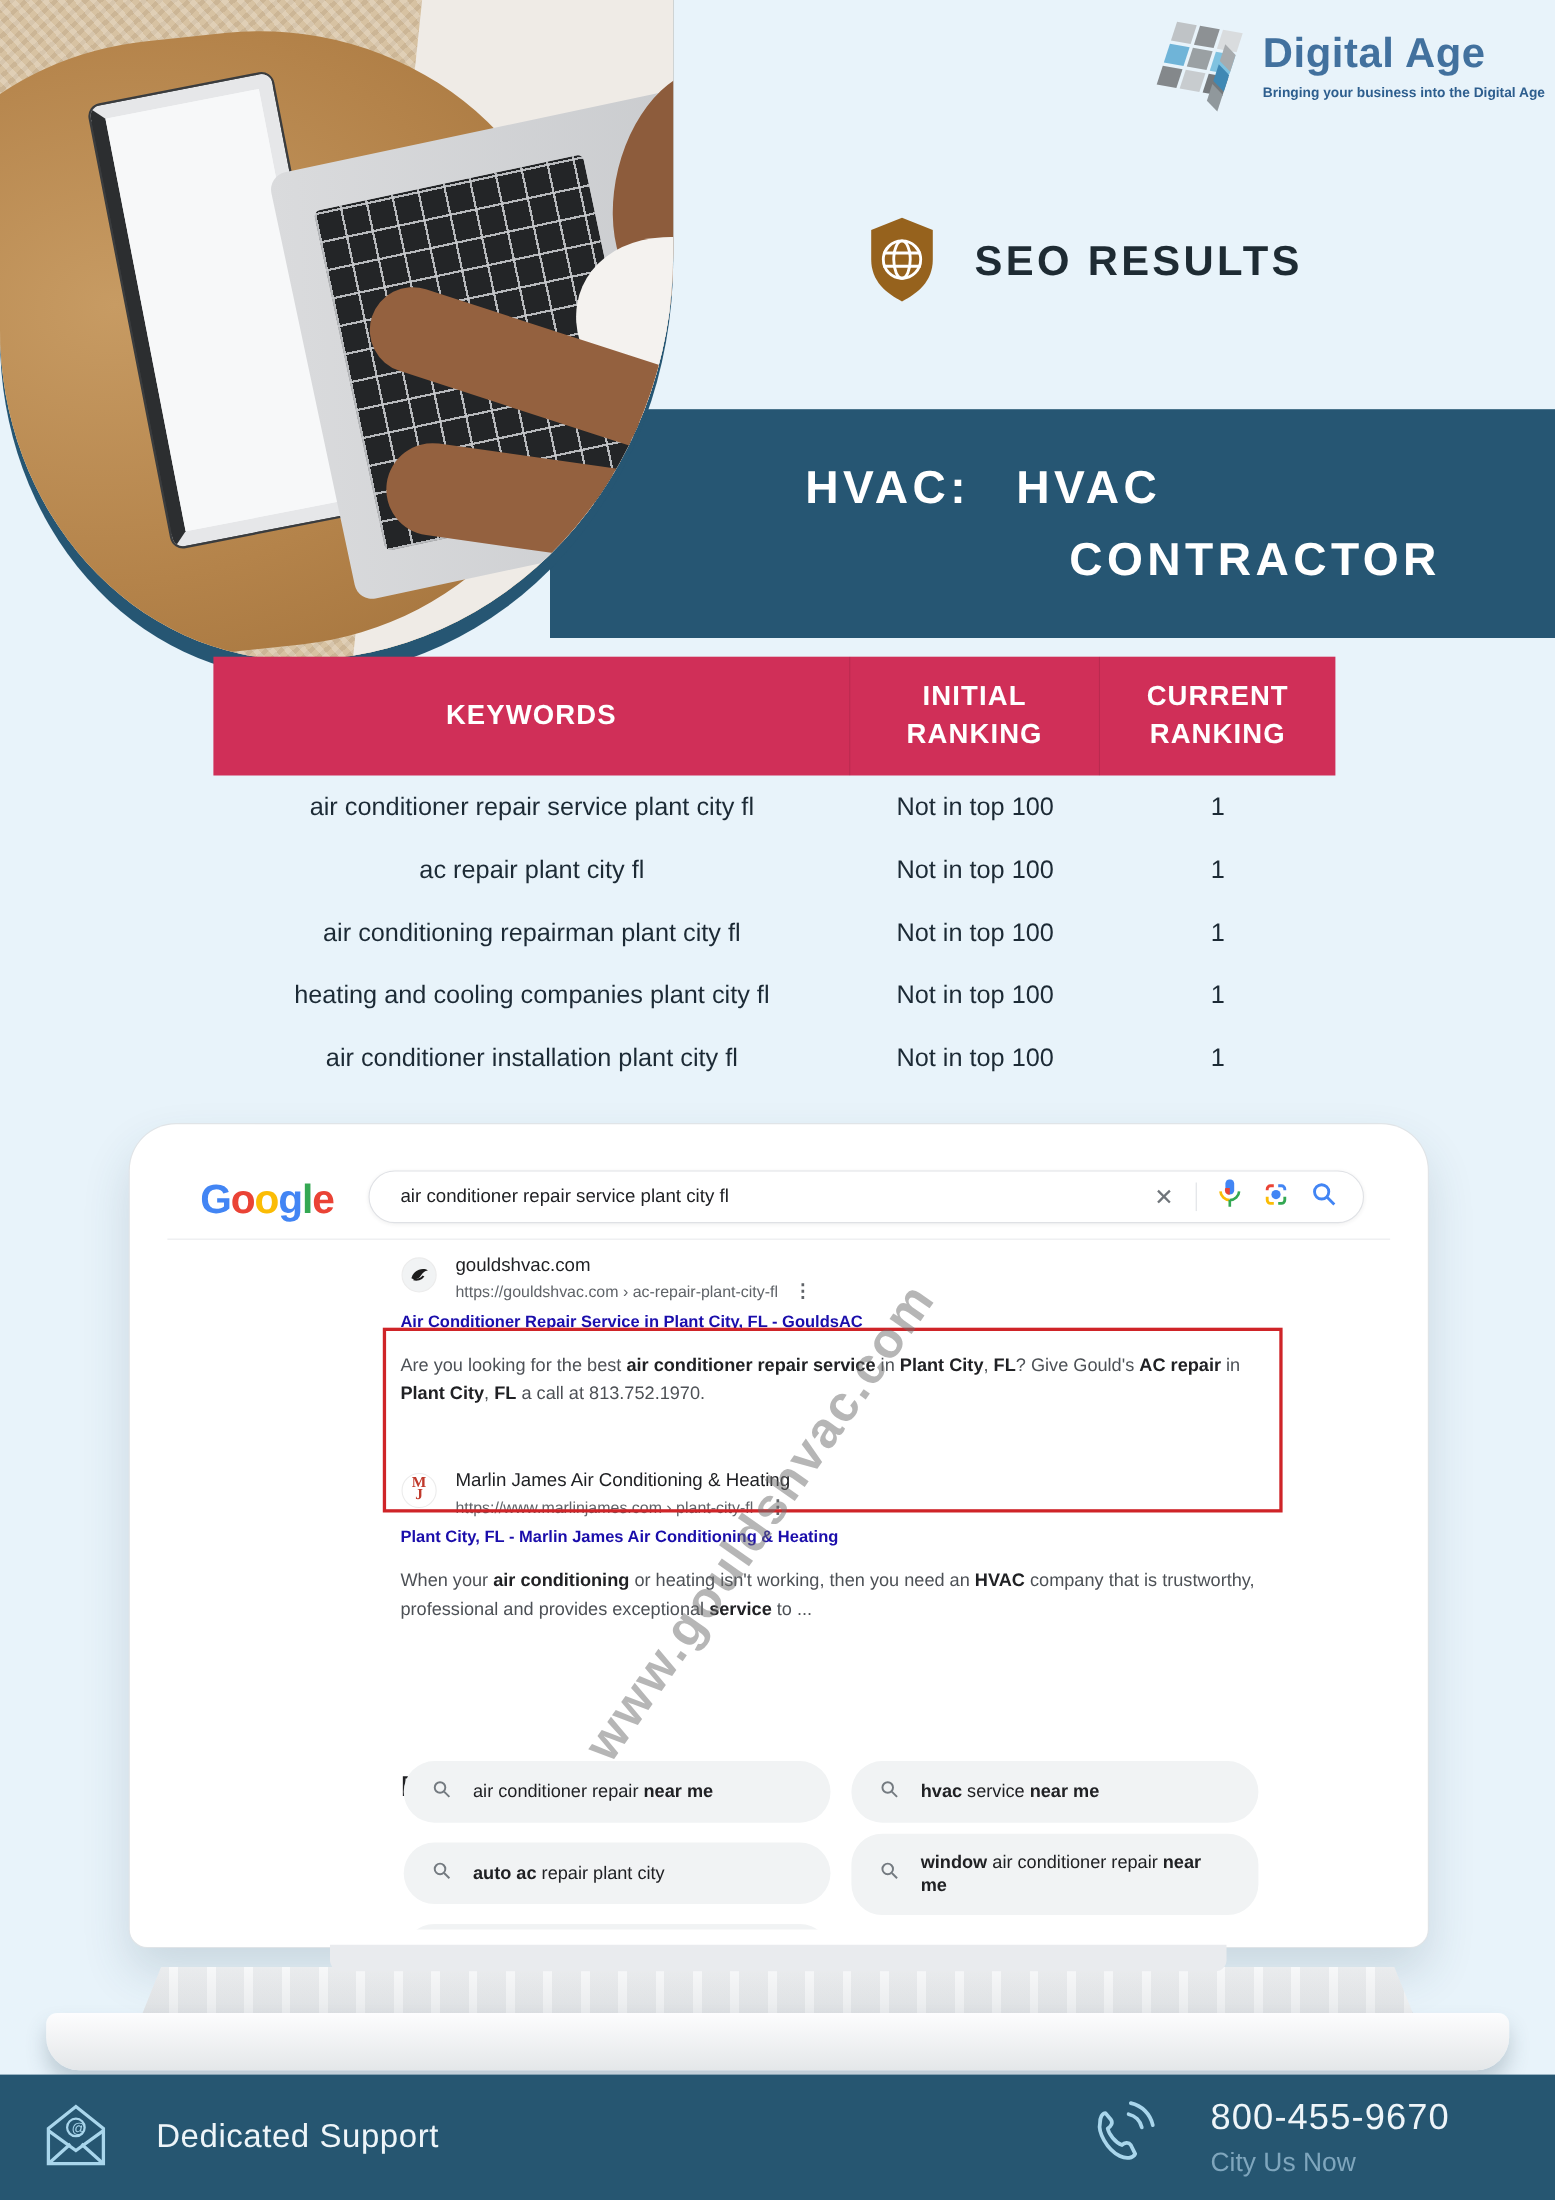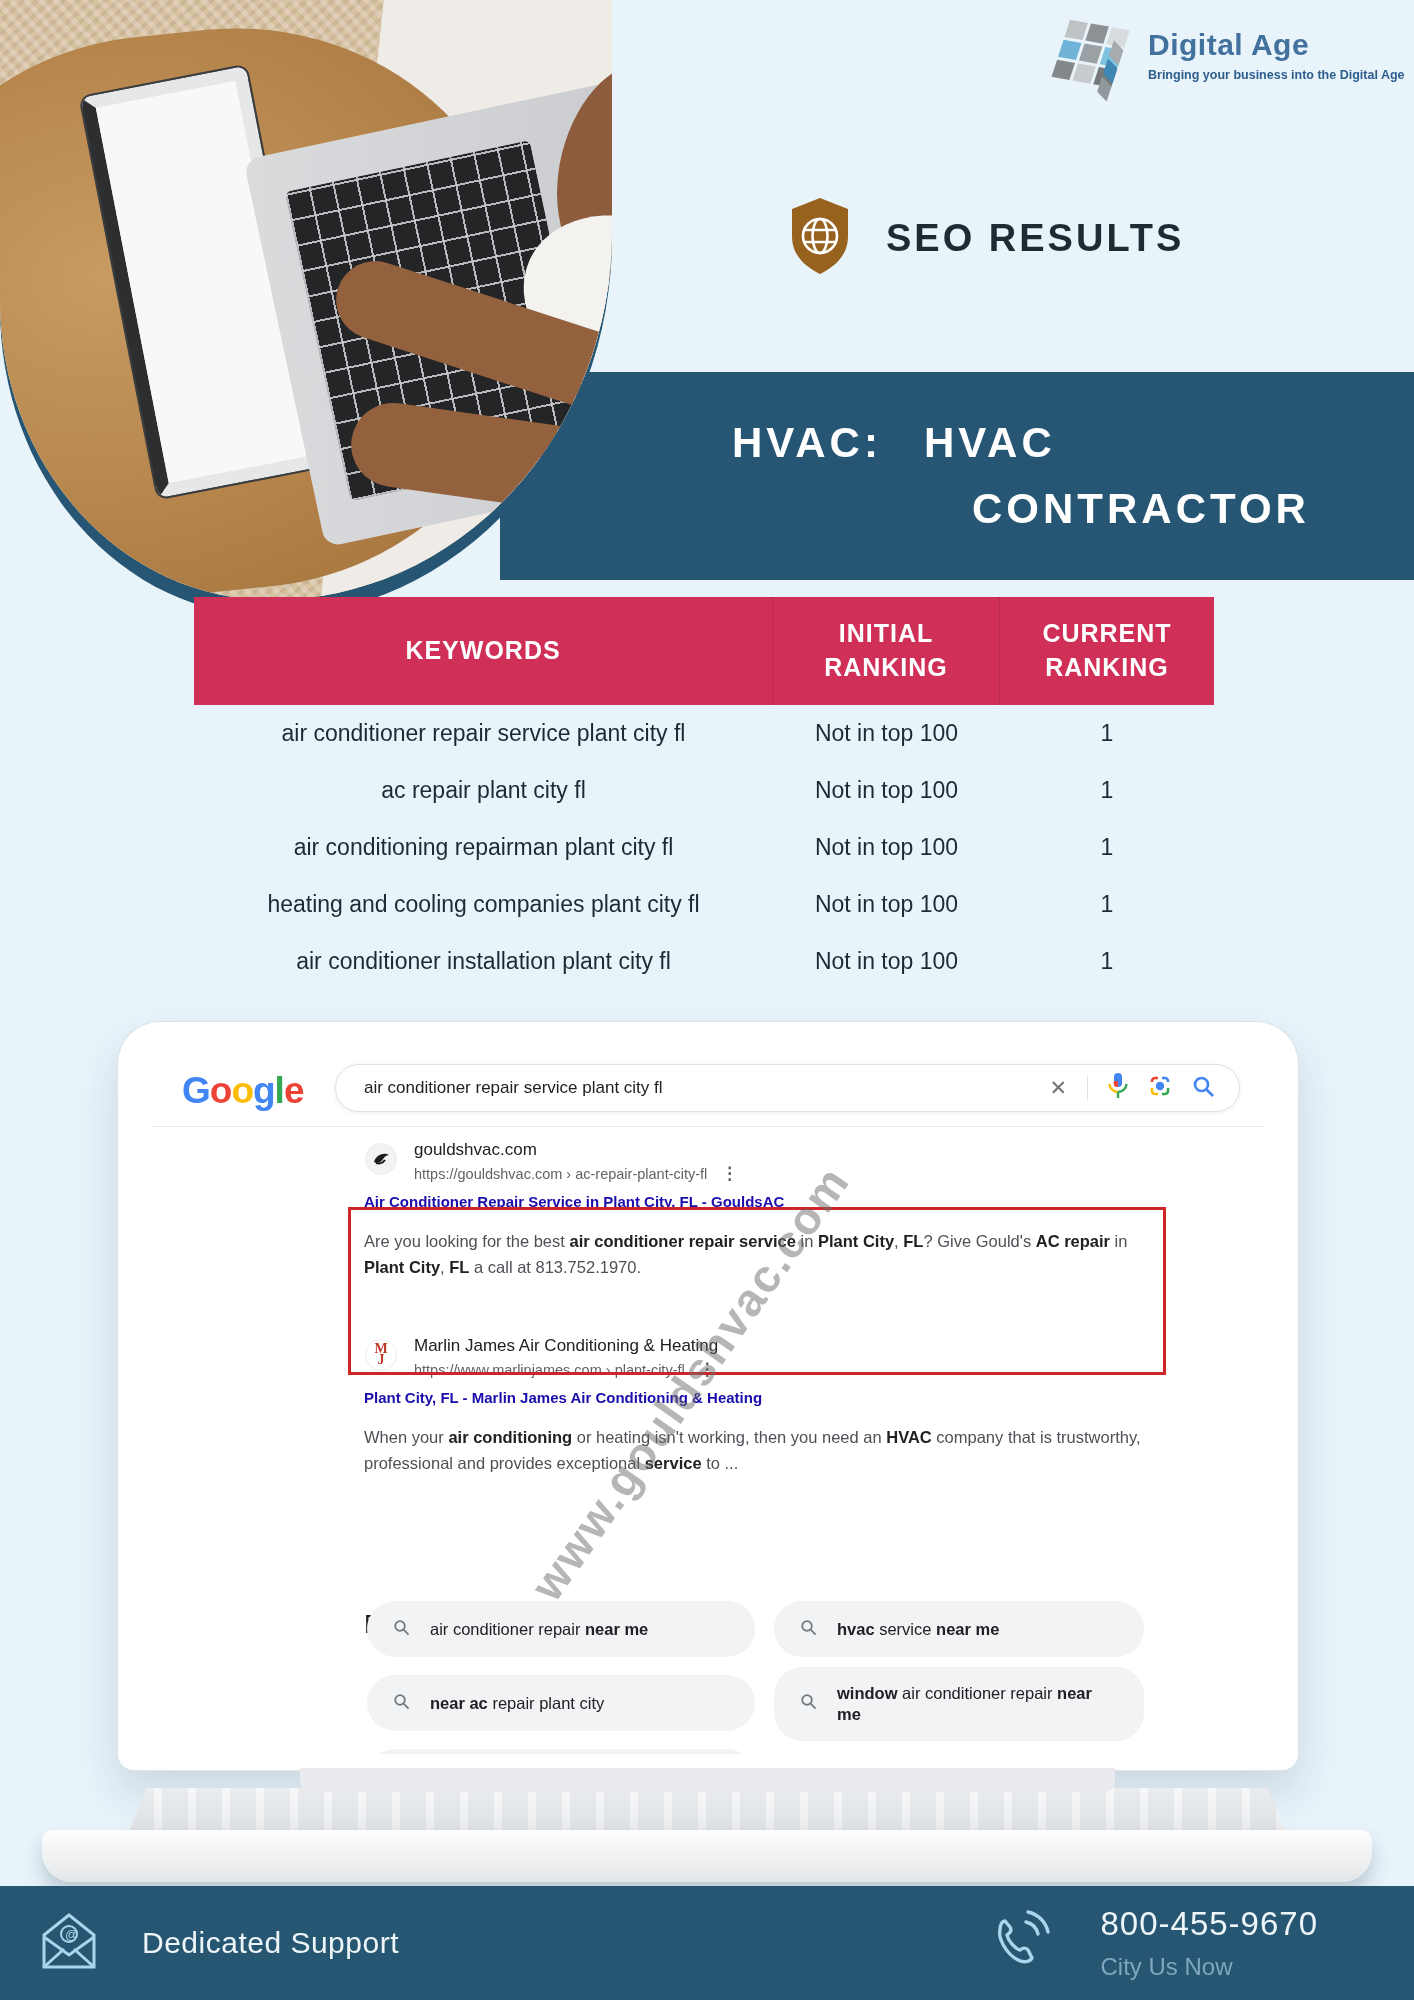--- a/index.html
+++ b/index.html
@@ -34,21 +34,21 @@
   .arm.a2 { left:350px; top:420px; width:330px; height:84px; transform:rotate(8deg); }
   .sleeve { position:absolute; background:#f4f2ef; border-radius:50%; }
   .sleeve.s1 { left:520px; top:220px; width:220px; height:170px; transform:rotate(24deg); }
   .sleeve.s2 { left:540px; top:430px; width:220px; height:150px; transform:rotate(6deg); }
   .knee { position:absolute; left:560px; top:60px; width:140px; height:220px; background:#8d5c3c; border-radius:50%; transform:rotate(14deg); }
   .sock { position:absolute; left:470px; top:520px; width:180px; height:120px; background:#f7f6f4; border-radius:50%; }
 
   
   .brand { position:absolute; left:1042px; top:14px; width:366px; display:flex; gap:10px; z-index:5; }
   .brand-text { padding-top:14px; }
-  .brand-name { font-size:30px; font-weight:bold; color:#42719e; letter-spacing:.5px; }
+  .brand-name { font-size:38px; font-weight:bold; color:#42719e; letter-spacing:.5px; }
   .brand-tag { font-size:12.5px; color:#2d5e8e; margin-top:6px; font-weight:bold; }
 
   
   .seo-header { position:absolute; left:788px; top:196px; display:flex; align-items:center; gap:34px; z-index:5; }
   .seo-title { font-size:38px; font-weight:bold; letter-spacing:3px; color:#1e2b33; }
 
   
   .banner { position:absolute; left:500px; top:372px; width:914px; height:208px; background:#265673; z-index:1;
             display:flex; flex-direction:column; justify-content:center; padding-left:232px; }
   .banner-line { display:flex; gap:42px; color:#fff; font-size:42px; font-weight:bold; letter-spacing:4px; }
@@ -305,21 +305,21 @@
                 <circle cx="9.5" cy="9.5" r="6.5" stroke="#747a80" stroke-width="2.4" fill="none"></circle>
                 <line x1="14.5" y1="14.5" x2="21" y2="21" stroke="#747a80" stroke-width="2.4"></line>
               </svg></span>
           <span><b>hvac</b> service <b>near me</b></span>
         </div>
         <div class="chip" style="left:215px; top:548px; width:388px; height:56px;">
           <span class="q"><svg width="17" height="17" viewBox="0 0 23 23">
                 <circle cx="9.5" cy="9.5" r="6.5" stroke="#747a80" stroke-width="2.4" fill="none"></circle>
                 <line x1="14.5" y1="14.5" x2="21" y2="21" stroke="#747a80" stroke-width="2.4"></line>
               </svg></span>
-          <span><b>near ac</b> repair plant city</span>
+          <span><b>auto ac</b> repair plant city</span>
         </div>
         <div class="chip" style="left:622px; top:540px; width:370px; height:74px; line-height:1.3;">
           <span class="q"><svg width="17" height="17" viewBox="0 0 23 23">
                 <circle cx="9.5" cy="9.5" r="6.5" stroke="#747a80" stroke-width="2.4" fill="none"></circle>
                 <line x1="14.5" y1="14.5" x2="21" y2="21" stroke="#747a80" stroke-width="2.4"></line>
               </svg></span>
           <span><b>window</b> air conditioner repair <b>near me</b></span>
         </div>
         <div class="chip" style="left:215px; top:622px; width:388px; height:56px;"></div>
 

